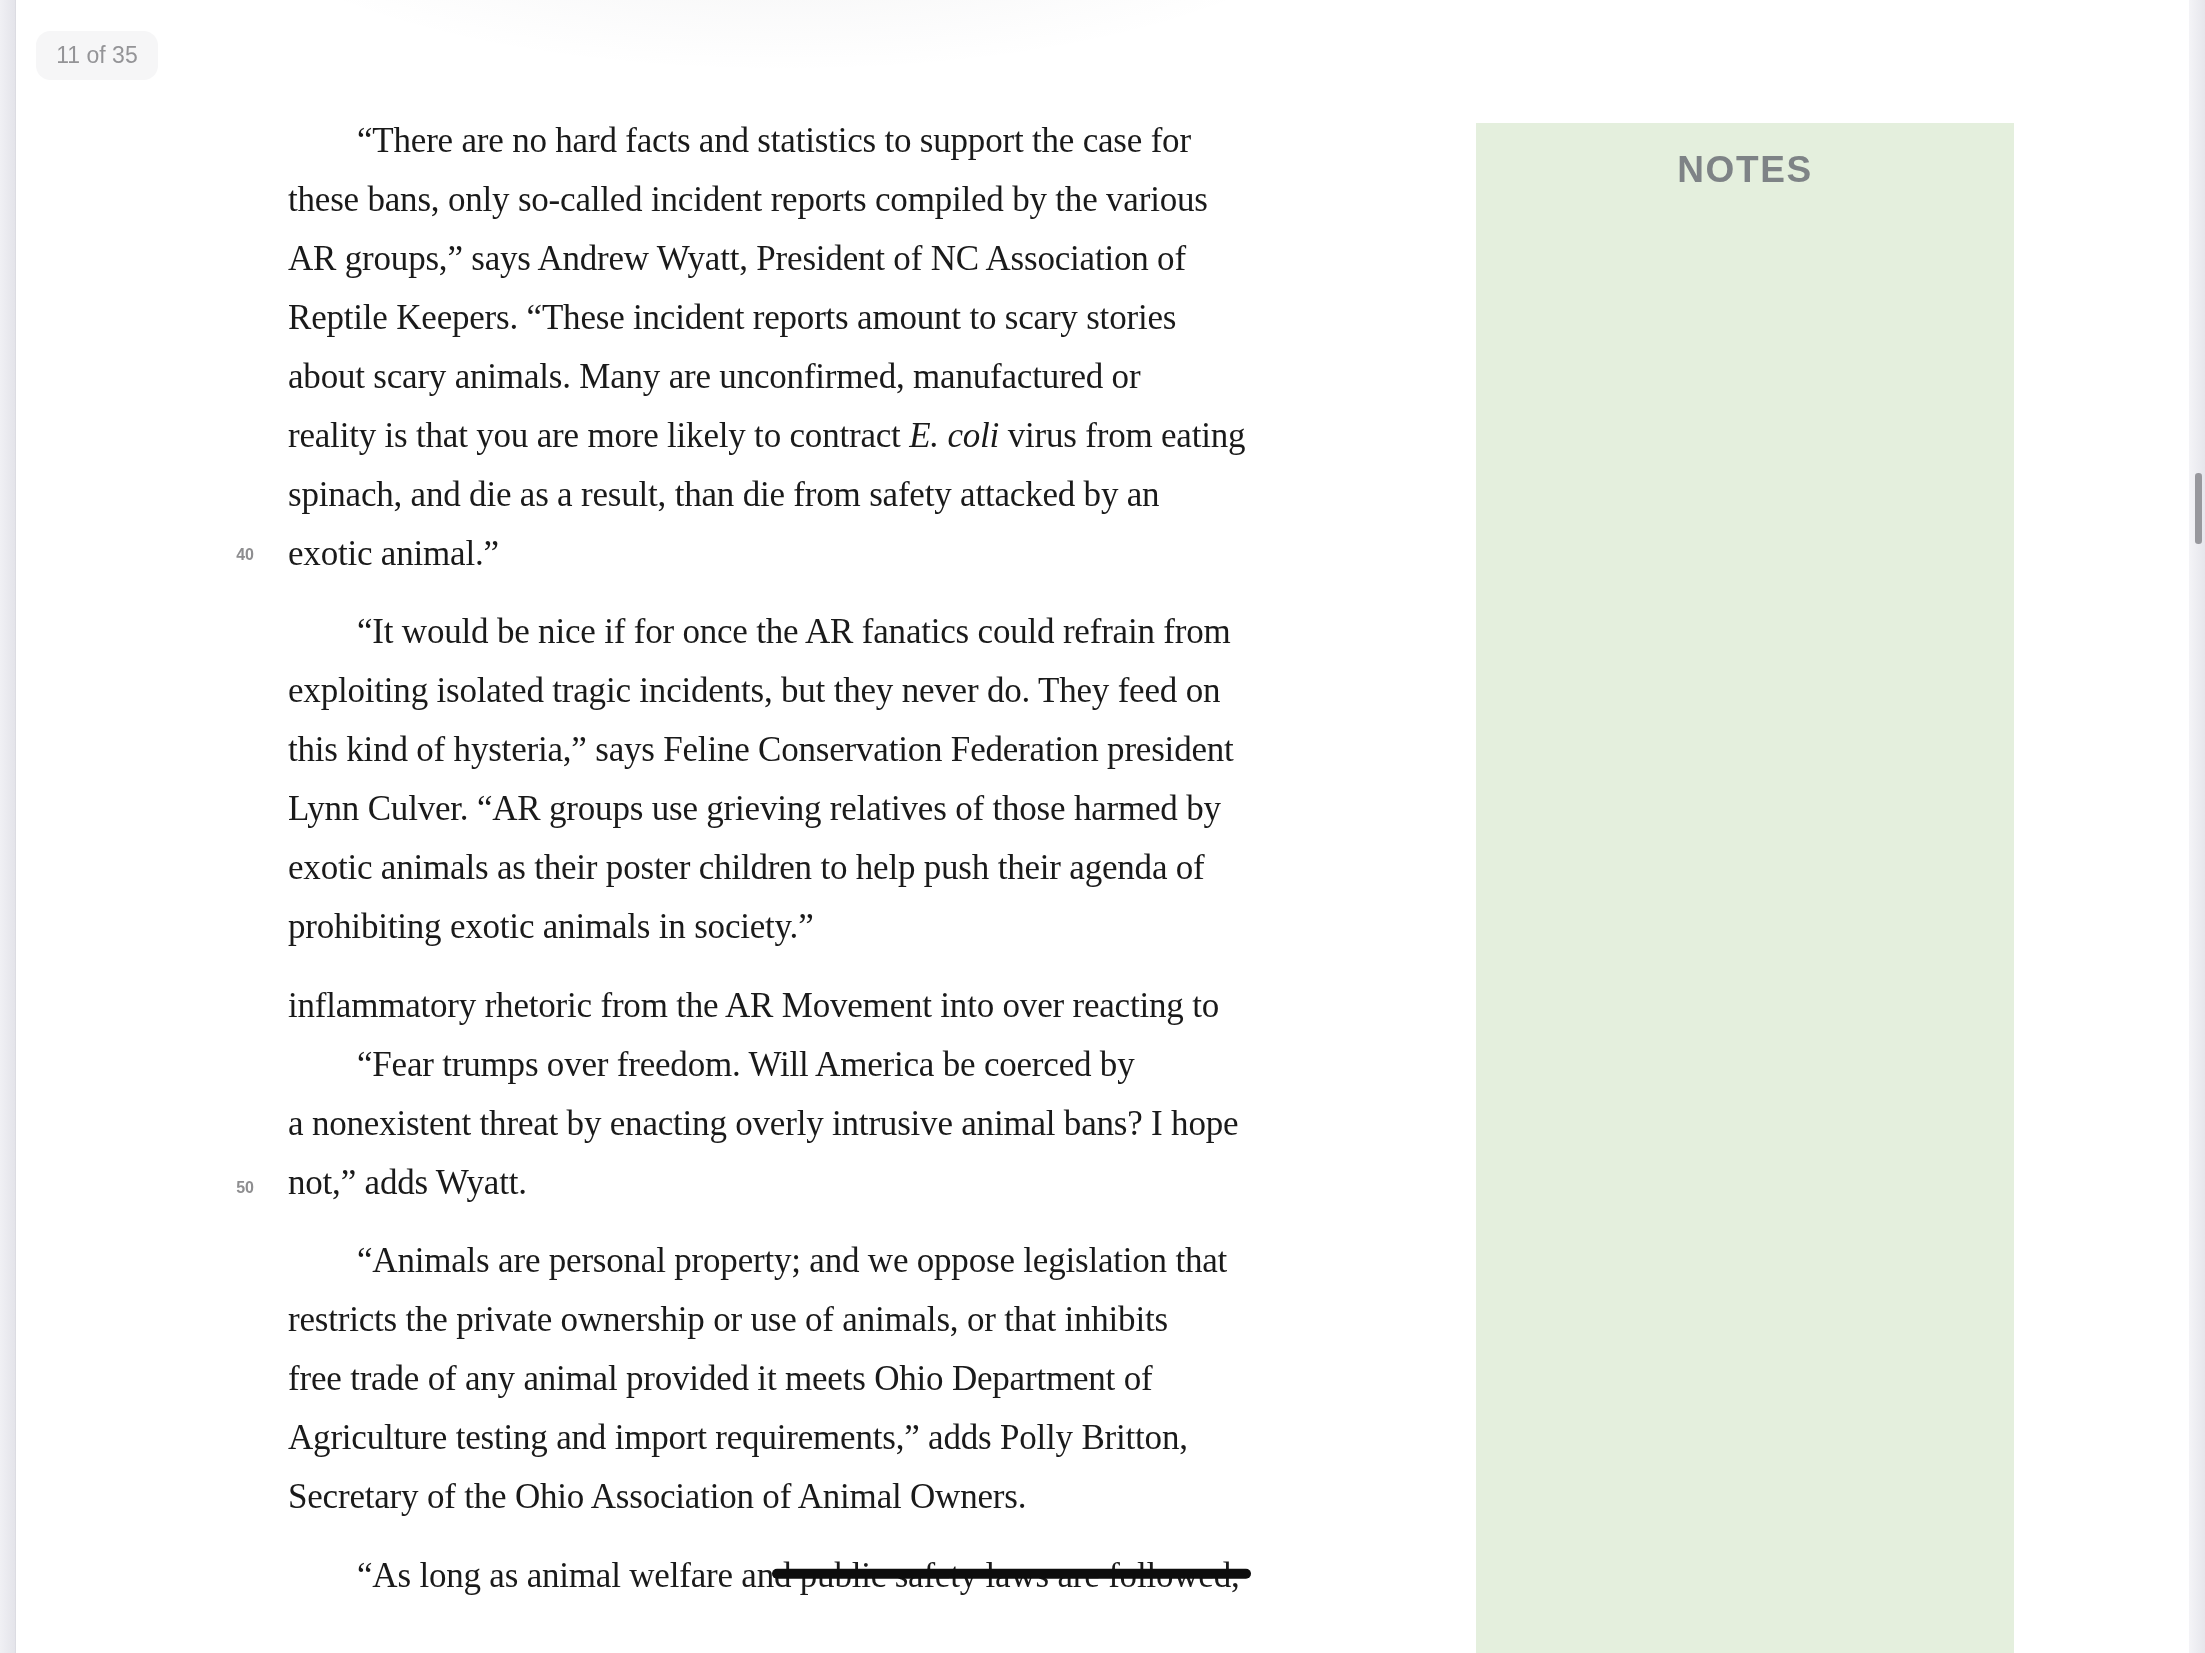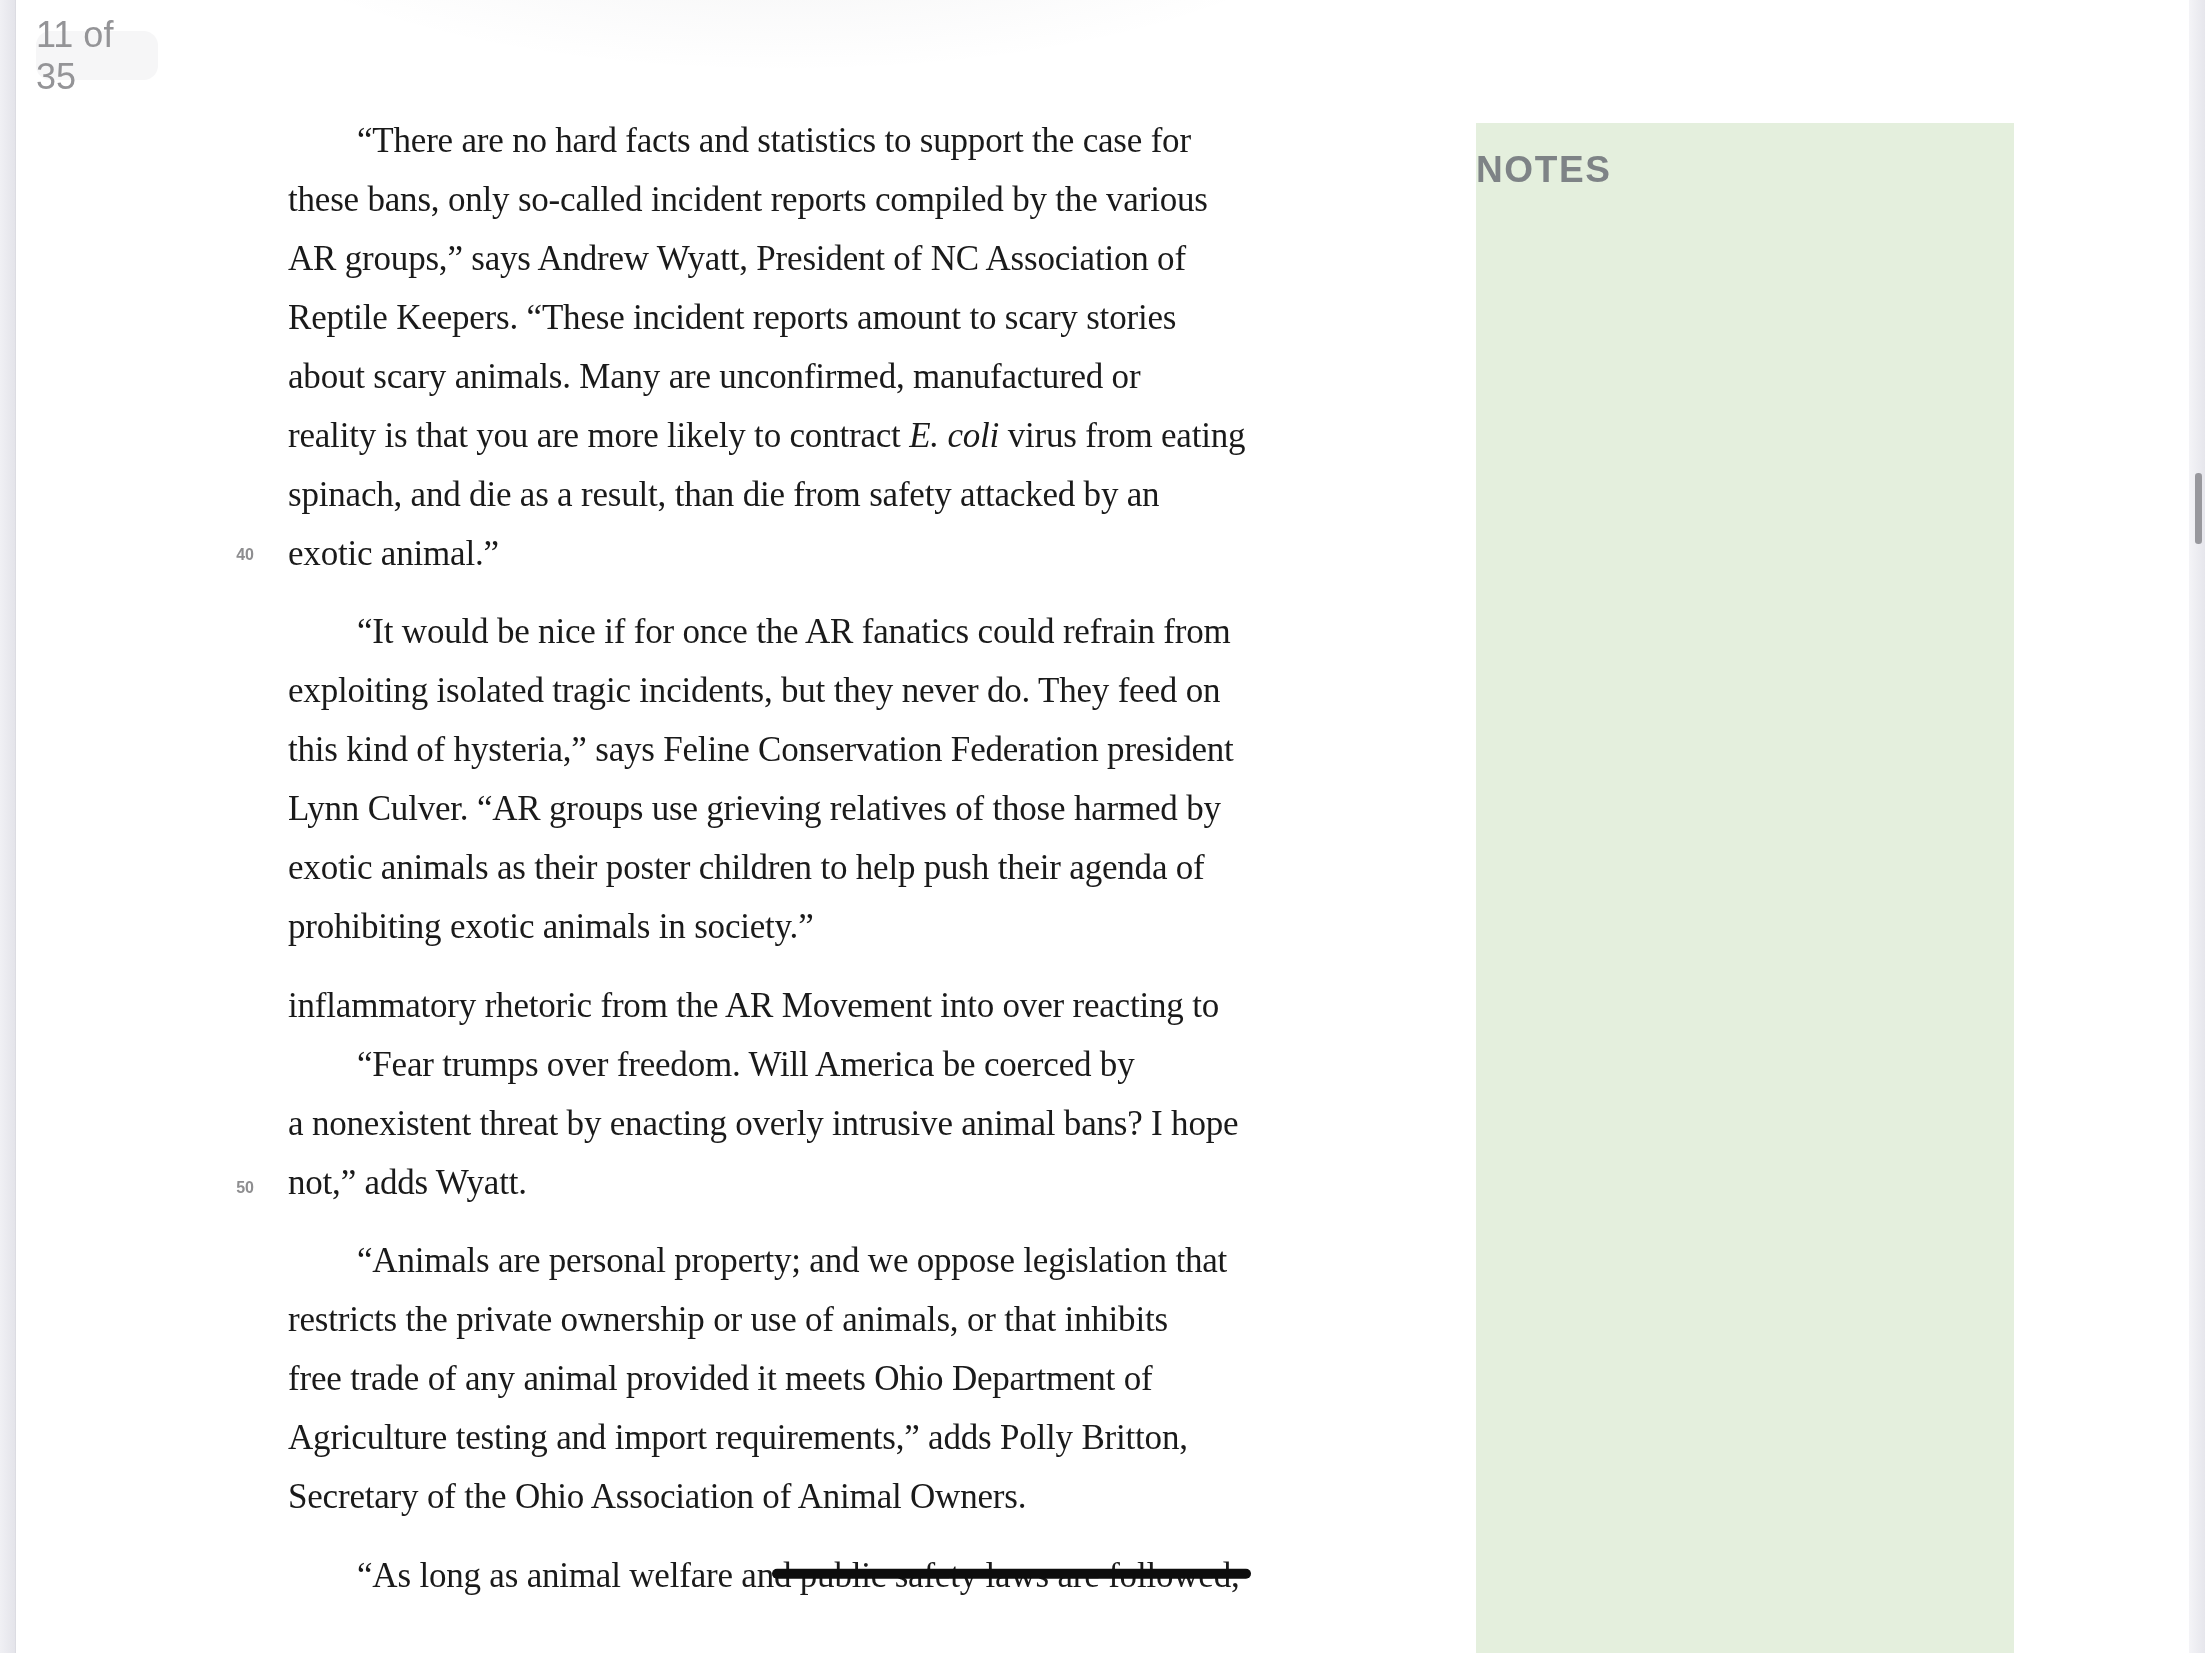--- a/index.html
+++ b/index.html
@@ -29,21 +29,21 @@
     position:absolute;left:202px;top:0;width:1534px;height:323px;
     background:radial-gradient(ellipse 807px 258px at 38% -113px,rgba(55,55,70,0.075),rgba(55,55,70,0) 72%);
     pointer-events:none;
   }
   
   .page-chip{
     position:absolute;left:36px;top:31px;width:122px;height:49px;
     background:#f6f6f7;border-radius:14.5px;
     display:flex;align-items:center;justify-content:center;
     font-family:"Liberation Sans","DejaVu Sans",sans-serif;
-    font-size:36px;color:#949497;
+    font-size:23px;color:#949497;
   }
   
   .text-col{
     position:absolute;left:288px;top:111px;width:1162px;
     font-size:35px;color:#1a1a1a;letter-spacing:-0.2px;
   }
   .para{margin:0 0 19.4px 0;padding:0;}
   .line{height:59px;line-height:59px;white-space:nowrap;}
   .line.indent{padding-left:69px;}
   .em{font-style:italic;text-align:center;}
@@ -60,21 +60,21 @@
     font-size:16px;font-weight:600;color:#8e8e90;
   }
   .num-40{left:149px;top:525px;}
   .num-50{left:149px;top:1158px;}
   
   .notes-panel{
     position:absolute;left:1476px;top:123px;width:538px;height:1530px;
     background:#e4efdd;
   }
   .notes-title{
-    margin-top:26px;text-align:left;
+    margin-top:26px;text-align:center;
     font-family:"Liberation Sans","DejaVu Sans",sans-serif;
     font-size:37px;font-weight:700;letter-spacing:1.6px;color:#7e8386;
   }
 </style>
 </head>
 <body>
 
 <div class="screen">
 
   <div class="edge-left"></div>

